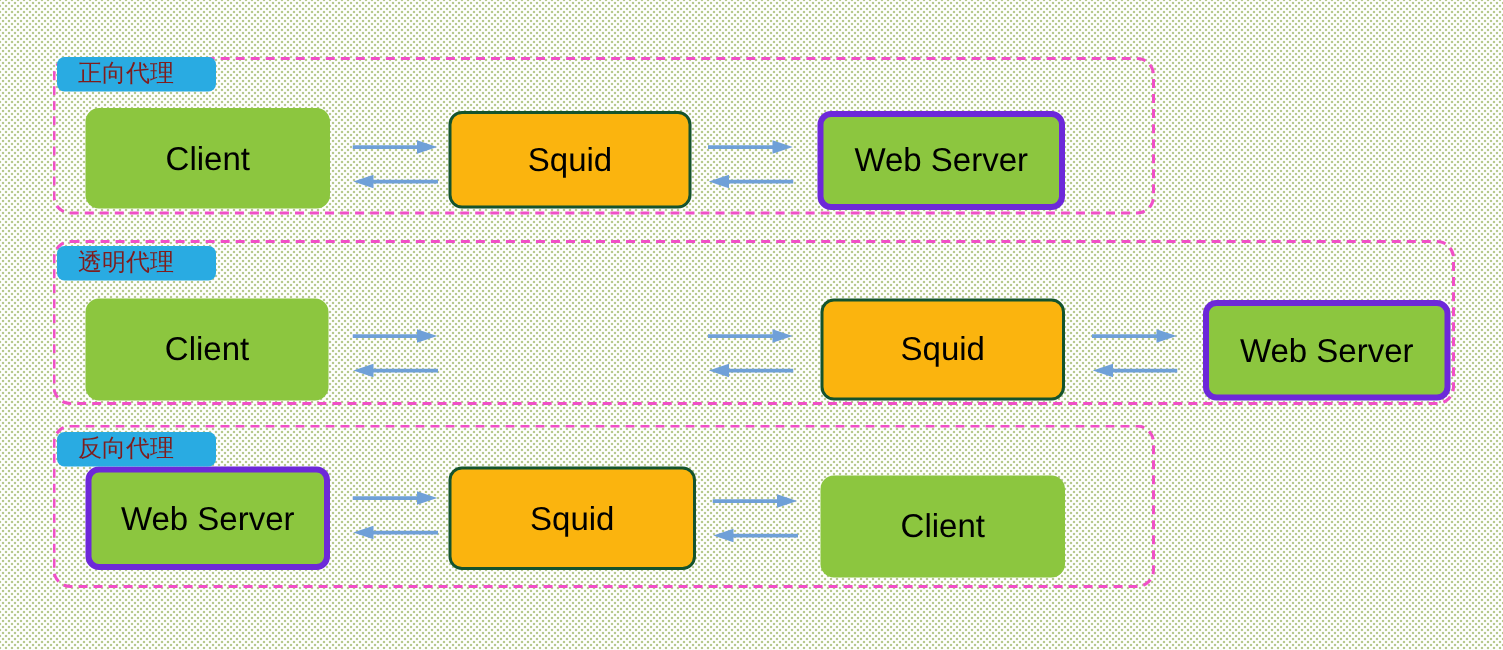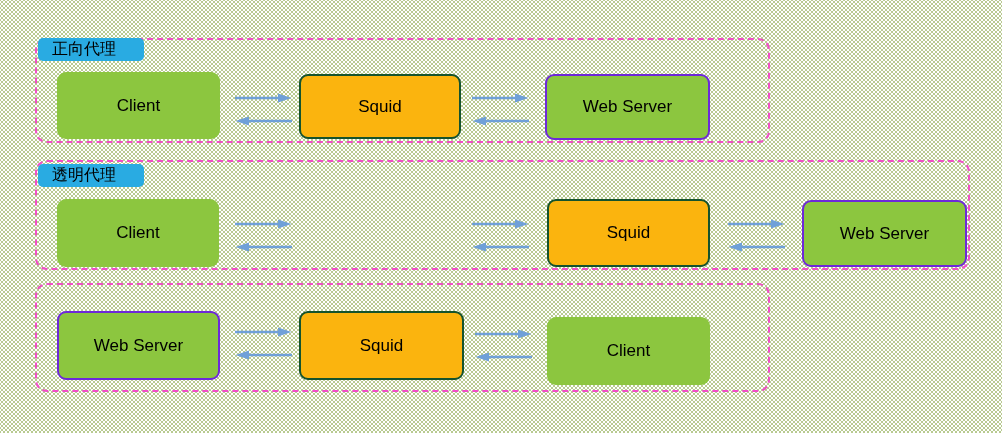--- a/index.html
+++ b/index.html
@@ -32,37 +32,37 @@
     width: 106px;
     height: 23px;
     background: #29abe2;
     border-radius: 5px;
     display: flex;
     align-items: center;
     padding-left: 14px;
     box-sizing: border-box;
     font-family: "Liberation Serif", serif;
     font-size: 16px;
-    color: #000000;
+    color: #7f1d1d;
     white-space: nowrap;
     z-index: 3;
   }
   .node {
     position: absolute;
     display: flex;
     align-items: center;
     justify-content: center;
     border-radius: 9px;
     box-sizing: border-box;
-    font-size: 17px;
+    font-size: 22px;
     color: #000000;
     z-index: 2;
   }
   .node.green          { background: #8cc63f; border: none; }
-  .node.green-bordered { background: #8cc63f; border: 2px solid #6d28d9; }
+  .node.green-bordered { background: #8cc63f; border: 4px solid #6d28d9; }
   .node.orange         { background: #fbb40e; border: 2px solid #14532d; }
   .arrow-pair {
     position: absolute;
     width: 57px;
     height: 33px;
     z-index: 1;
   }
   .arrow-pair svg line { stroke: #6fa0d8; stroke-width: 2.5; }
   .arrow-pair svg path { fill: #6fa0d8; }
 </style>
@@ -155,20 +155,23 @@
             <path d="M14,23.5 L0.5,28 L14,32.5 Z"></path>
           </g>
       </svg>
     </div>
     <div class="node green-bordered" style="left:765px; top:38px; width:165px; height:67px;">
       <span>Web Server</span>
     </div>
   </div>
 
   <div class="group" style="left:35px; top:283px; width:735px; height:109px;">
+    <div class="tab" style="left:1px; top:3px;">
+      <span>反向代理</span>
+    </div>
     <div class="node green-bordered" style="left:20px; top:26px; width:163px; height:69px;">
       <span>Web Server</span>
     </div>
     <div class="arrow-pair" style="left:198px; top:42px;">
       <svg width="57" height="33" viewBox="0 0 57 33">
         <g>
             <line x1="0" y1="5" x2="45" y2="5"></line>
             <path d="M43,0.5 L56.5,5 L43,9.5 Z"></path>
           </g>
         <g>

